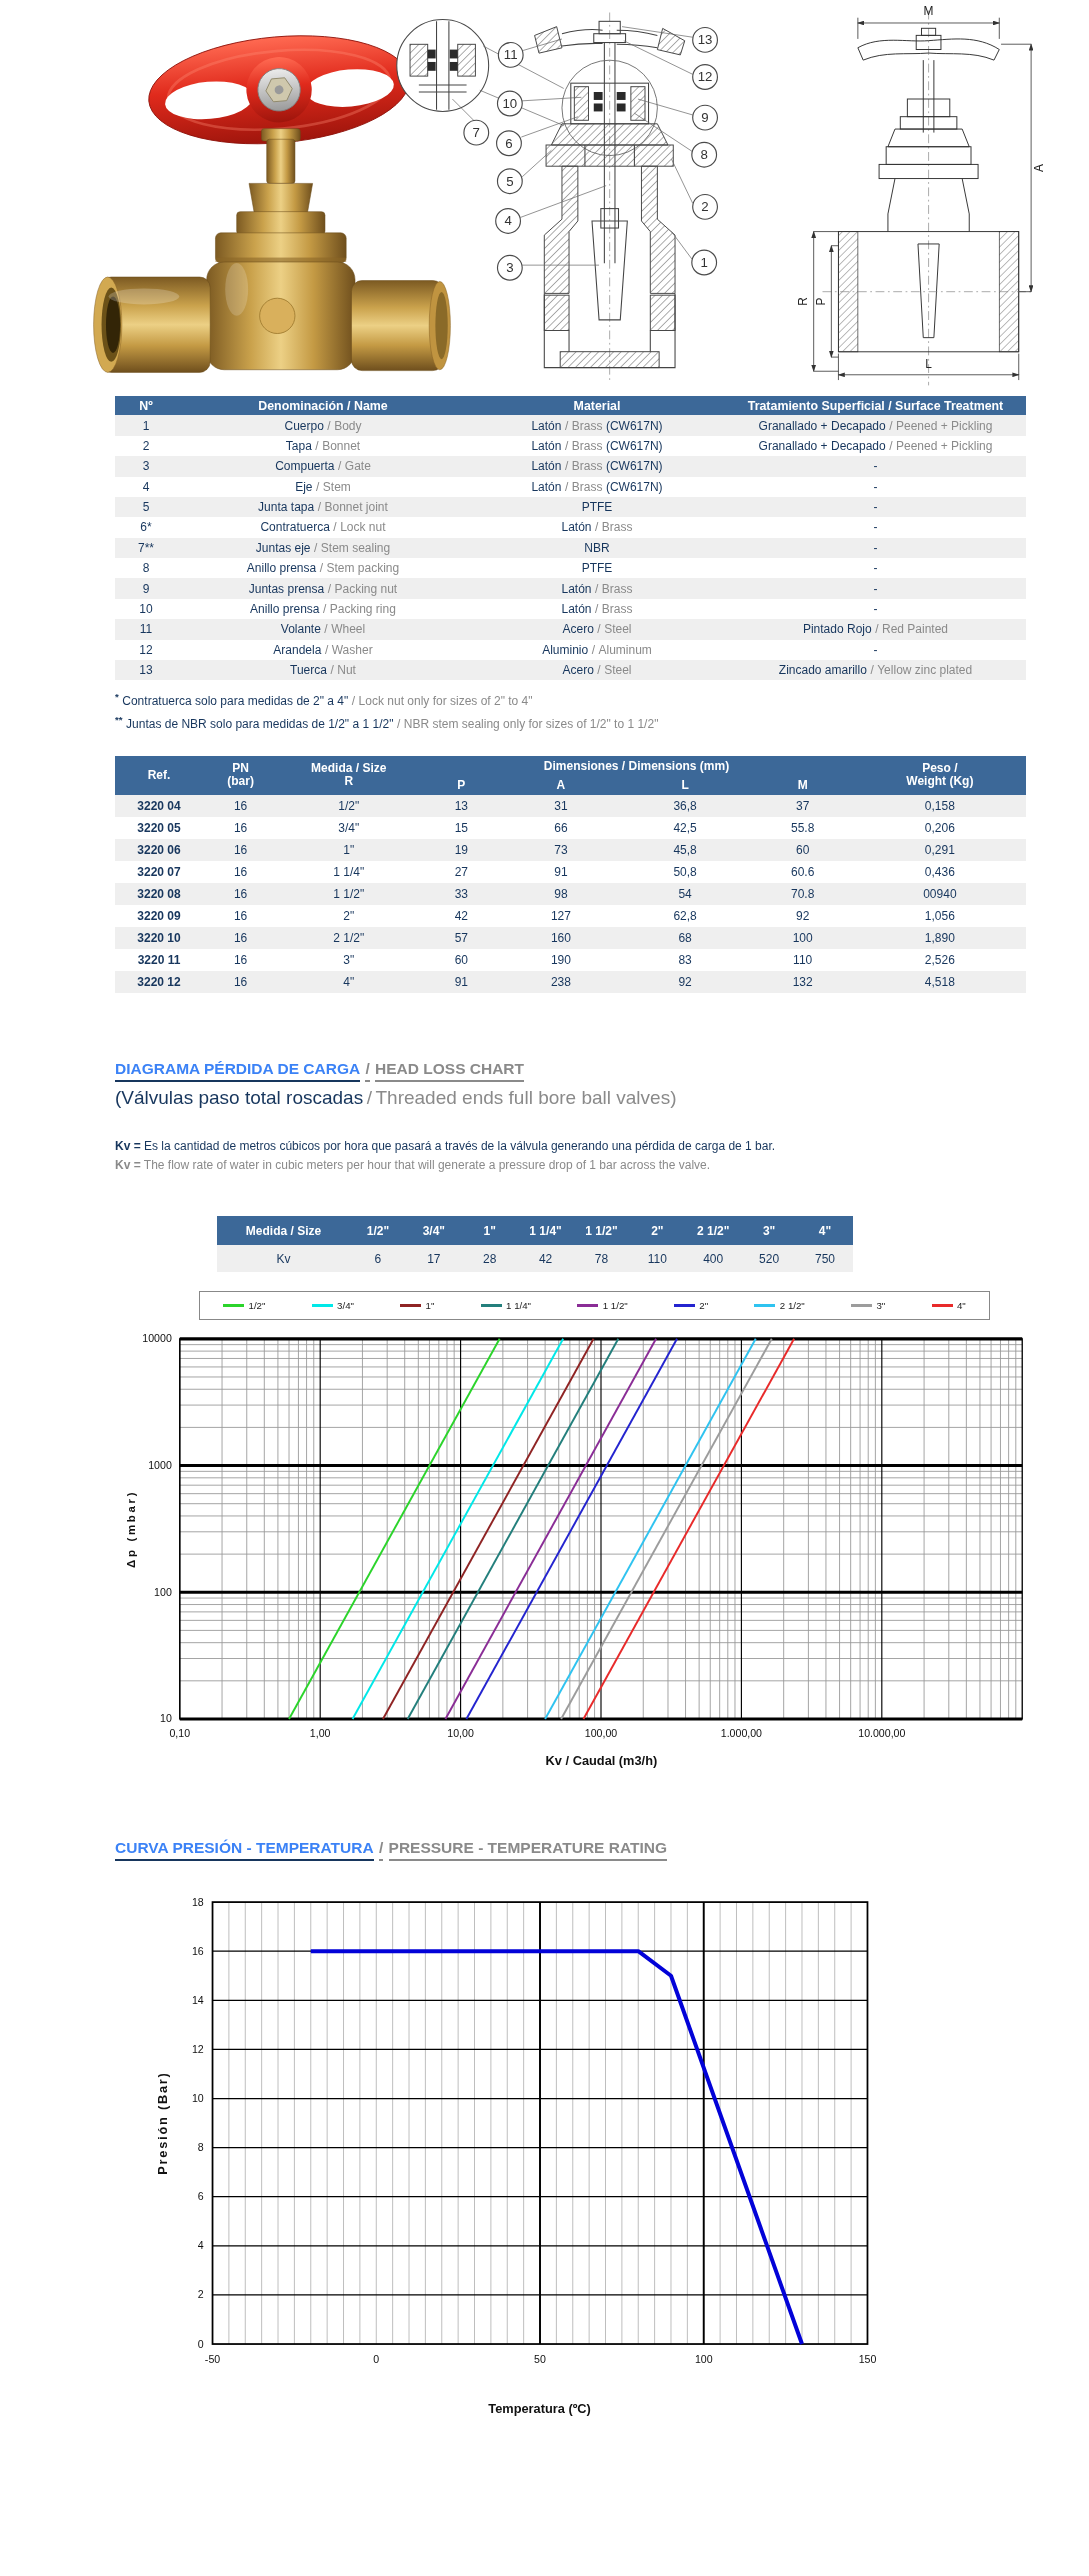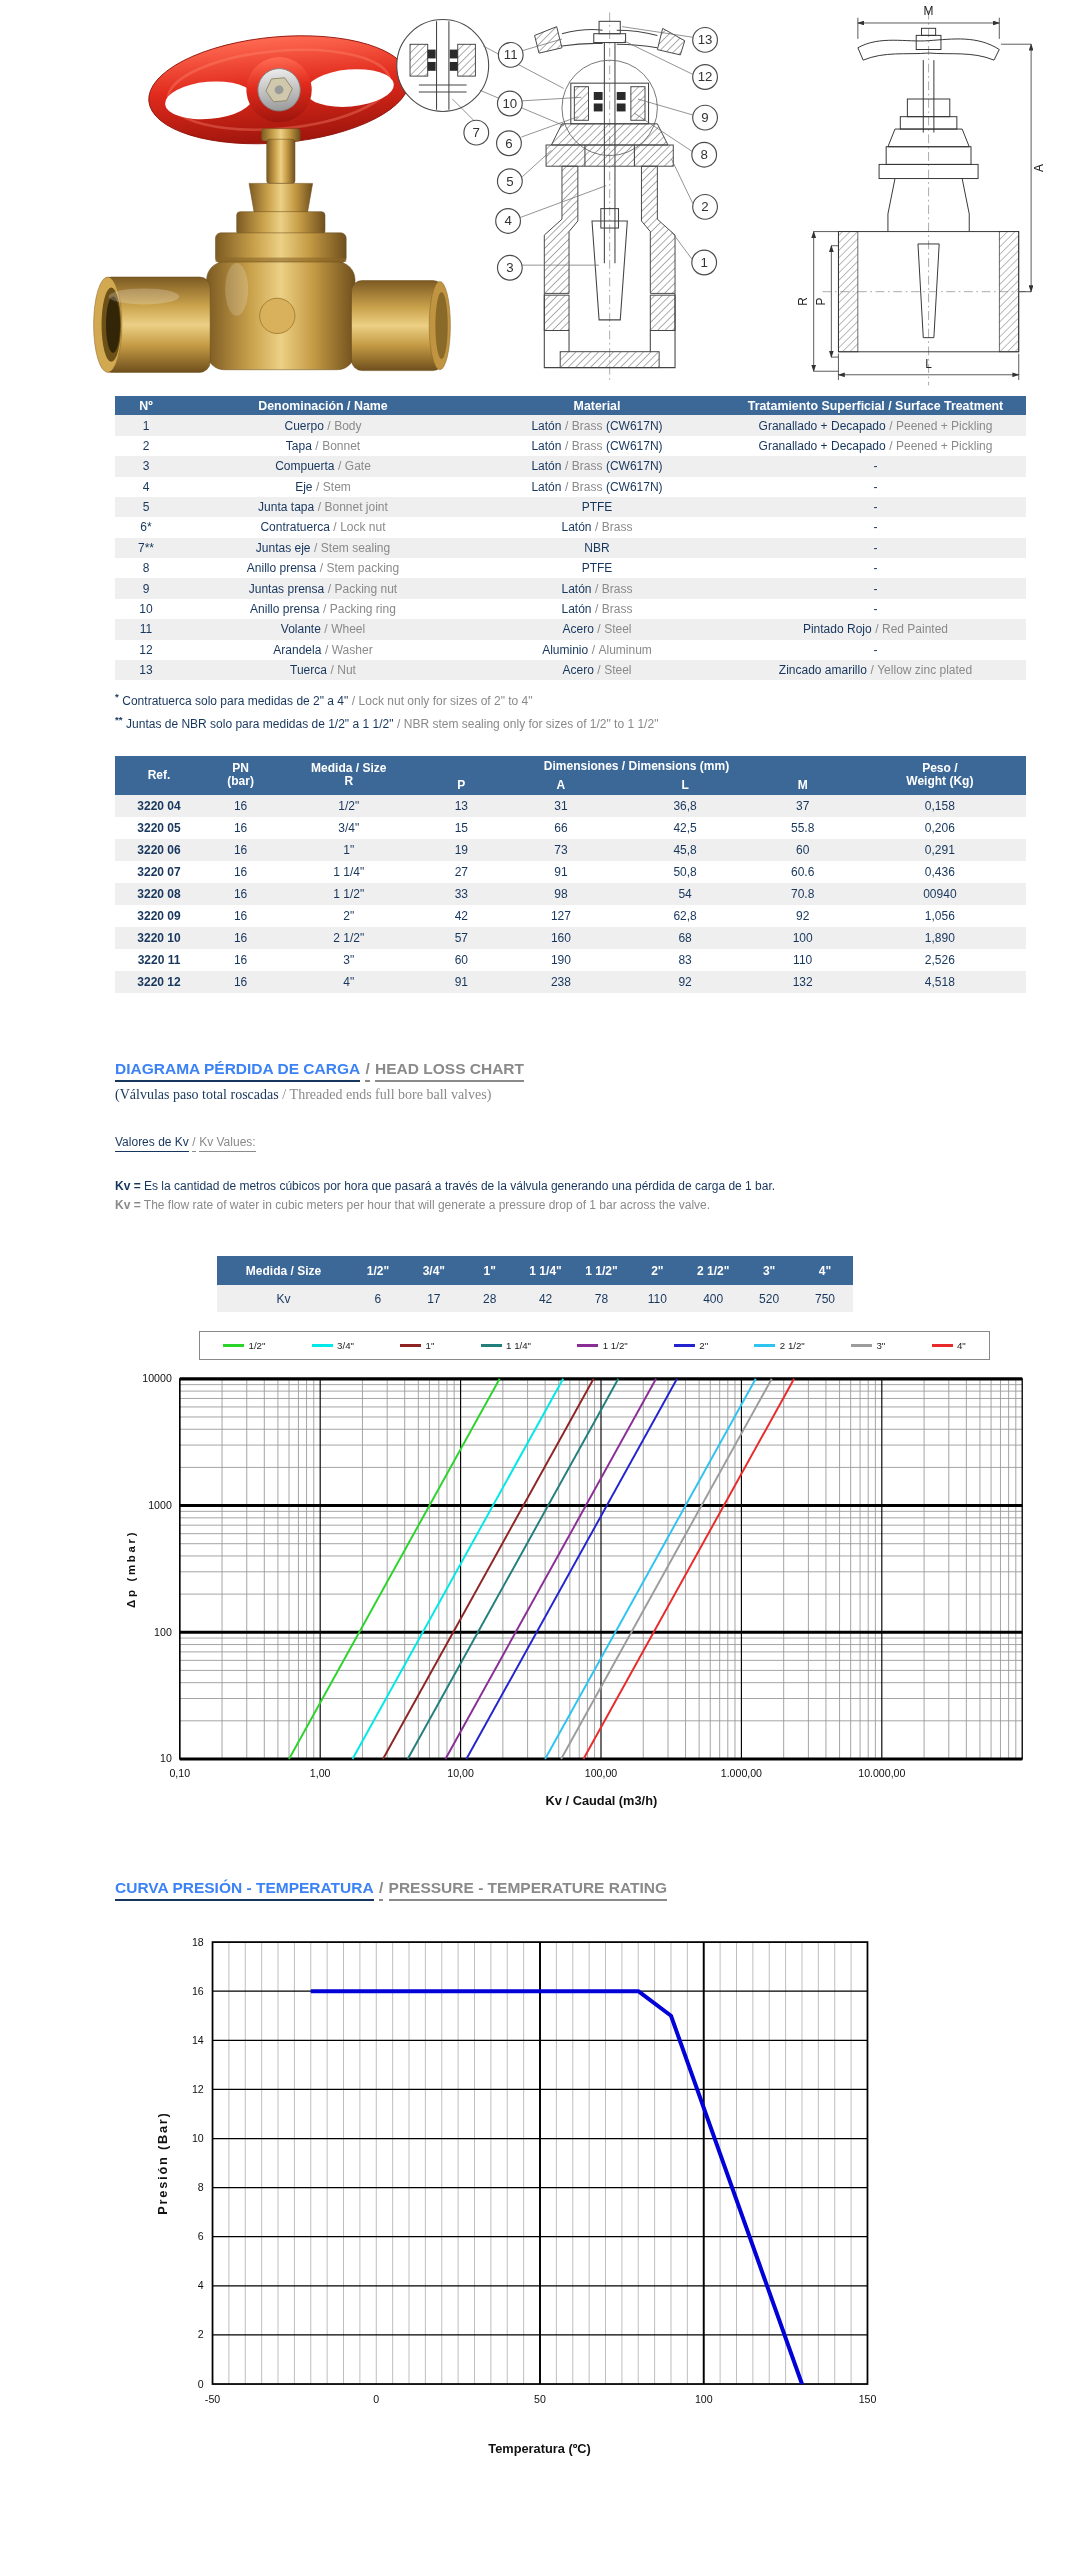--- a/index.html
+++ b/index.html
@@ -31,21 +31,21 @@
   .footnotes{margin-top:10.6px;font-size:12px;}
   .footnote{margin:6.2px 0;}
   .fn-marker{font-weight:bold;vertical-align:super;font-size:9.7px;margin-right:3.5px;}
   .ptable-wrap{margin-top:0;}
   .dtable-wrap{margin-top:25px;}
   
   .sec-title{margin-top:67px;font-size:15.5px;font-weight:bold;}
   .sec-title .t-es{color:#3b82f6;border-bottom:2.7px solid #17365d;padding-bottom:2.7px;}
   .sec-title .t-sep,.sec-title .t-en{color:#8a8a8a;border-bottom:2.7px solid #8a8a8a;padding-bottom:2.7px;}
   .sec-title .t-sep{margin:0 5.3px;}
-  .subtitle{margin-top:8.8px;font-size:14px;font-family:Liberation Serif, serif;}
+  .subtitle{margin-top:8.8px;font-size:19px;}
   .kv-label{margin-top:32px;font-size:12px;}
   .kv-label span{border-bottom:1.3px solid;padding-bottom:1.8px;}
   .kv-def{margin-top:28px;font-size:12px;line-height:18.6px;width:875px;}
   .kv-def p{margin:0;}
   
   .kvtable{width:636px;margin:42px 0 0 102px;font-size:12px;}
   .kvtable th{background:#3c6898;color:#fff;font-weight:bold;text-align:center;height:29px;padding:0 3.5px;}
   .kvtable td{background:#efefef;color:#17365d;text-align:center;height:26.5px;padding:0 3.5px;}
   
   .legend{margin:19.4px 0 0 84px;width:789px;border:0.9px solid #888;display:flex;align-items:center;justify-content:space-around;height:26.5px;}
@@ -554,23 +554,20 @@
     </table>
   </div>
 
   <div class="sec-title">
     <span class="t-es">DIAGRAMA PÉRDIDA DE CARGA</span><span class="t-sep">/</span><span class="t-en">HEAD LOSS CHART</span>
   </div>
   <div class="subtitle">
     <span class="es">(Válvulas paso total roscadas</span><span class="sep">/</span><span class="en">Threaded ends full bore ball valves)</span>
   </div>
 
-  <div class="kv-label">
-    <span class="es" style="border-color:#17365d">Valores de Kv</span><span class="sep" style="border-bottom:1.3px solid #8a8a8a;padding-bottom:1.8px">/</span><span class="en" style="border-color:#8a8a8a">Kv Values:</span>
-  </div>
 
   <div class="kv-def">
     <p><span class="es bold">Kv =</span> <span class="es">Es la cantidad de metros cúbicos por hora que pasará a través de la válvula generando una pérdida de carga de 1 bar.</span></p>
     <p><span class="en bold">Kv =</span> <span class="en">The flow rate of water in cubic meters per hour that will generate a pressure drop of 1 bar across the valve.</span></p>
   </div>
 
   <table class="kvtable">
     <colgroup>
         <col style="width:133px">
       </colgroup>

